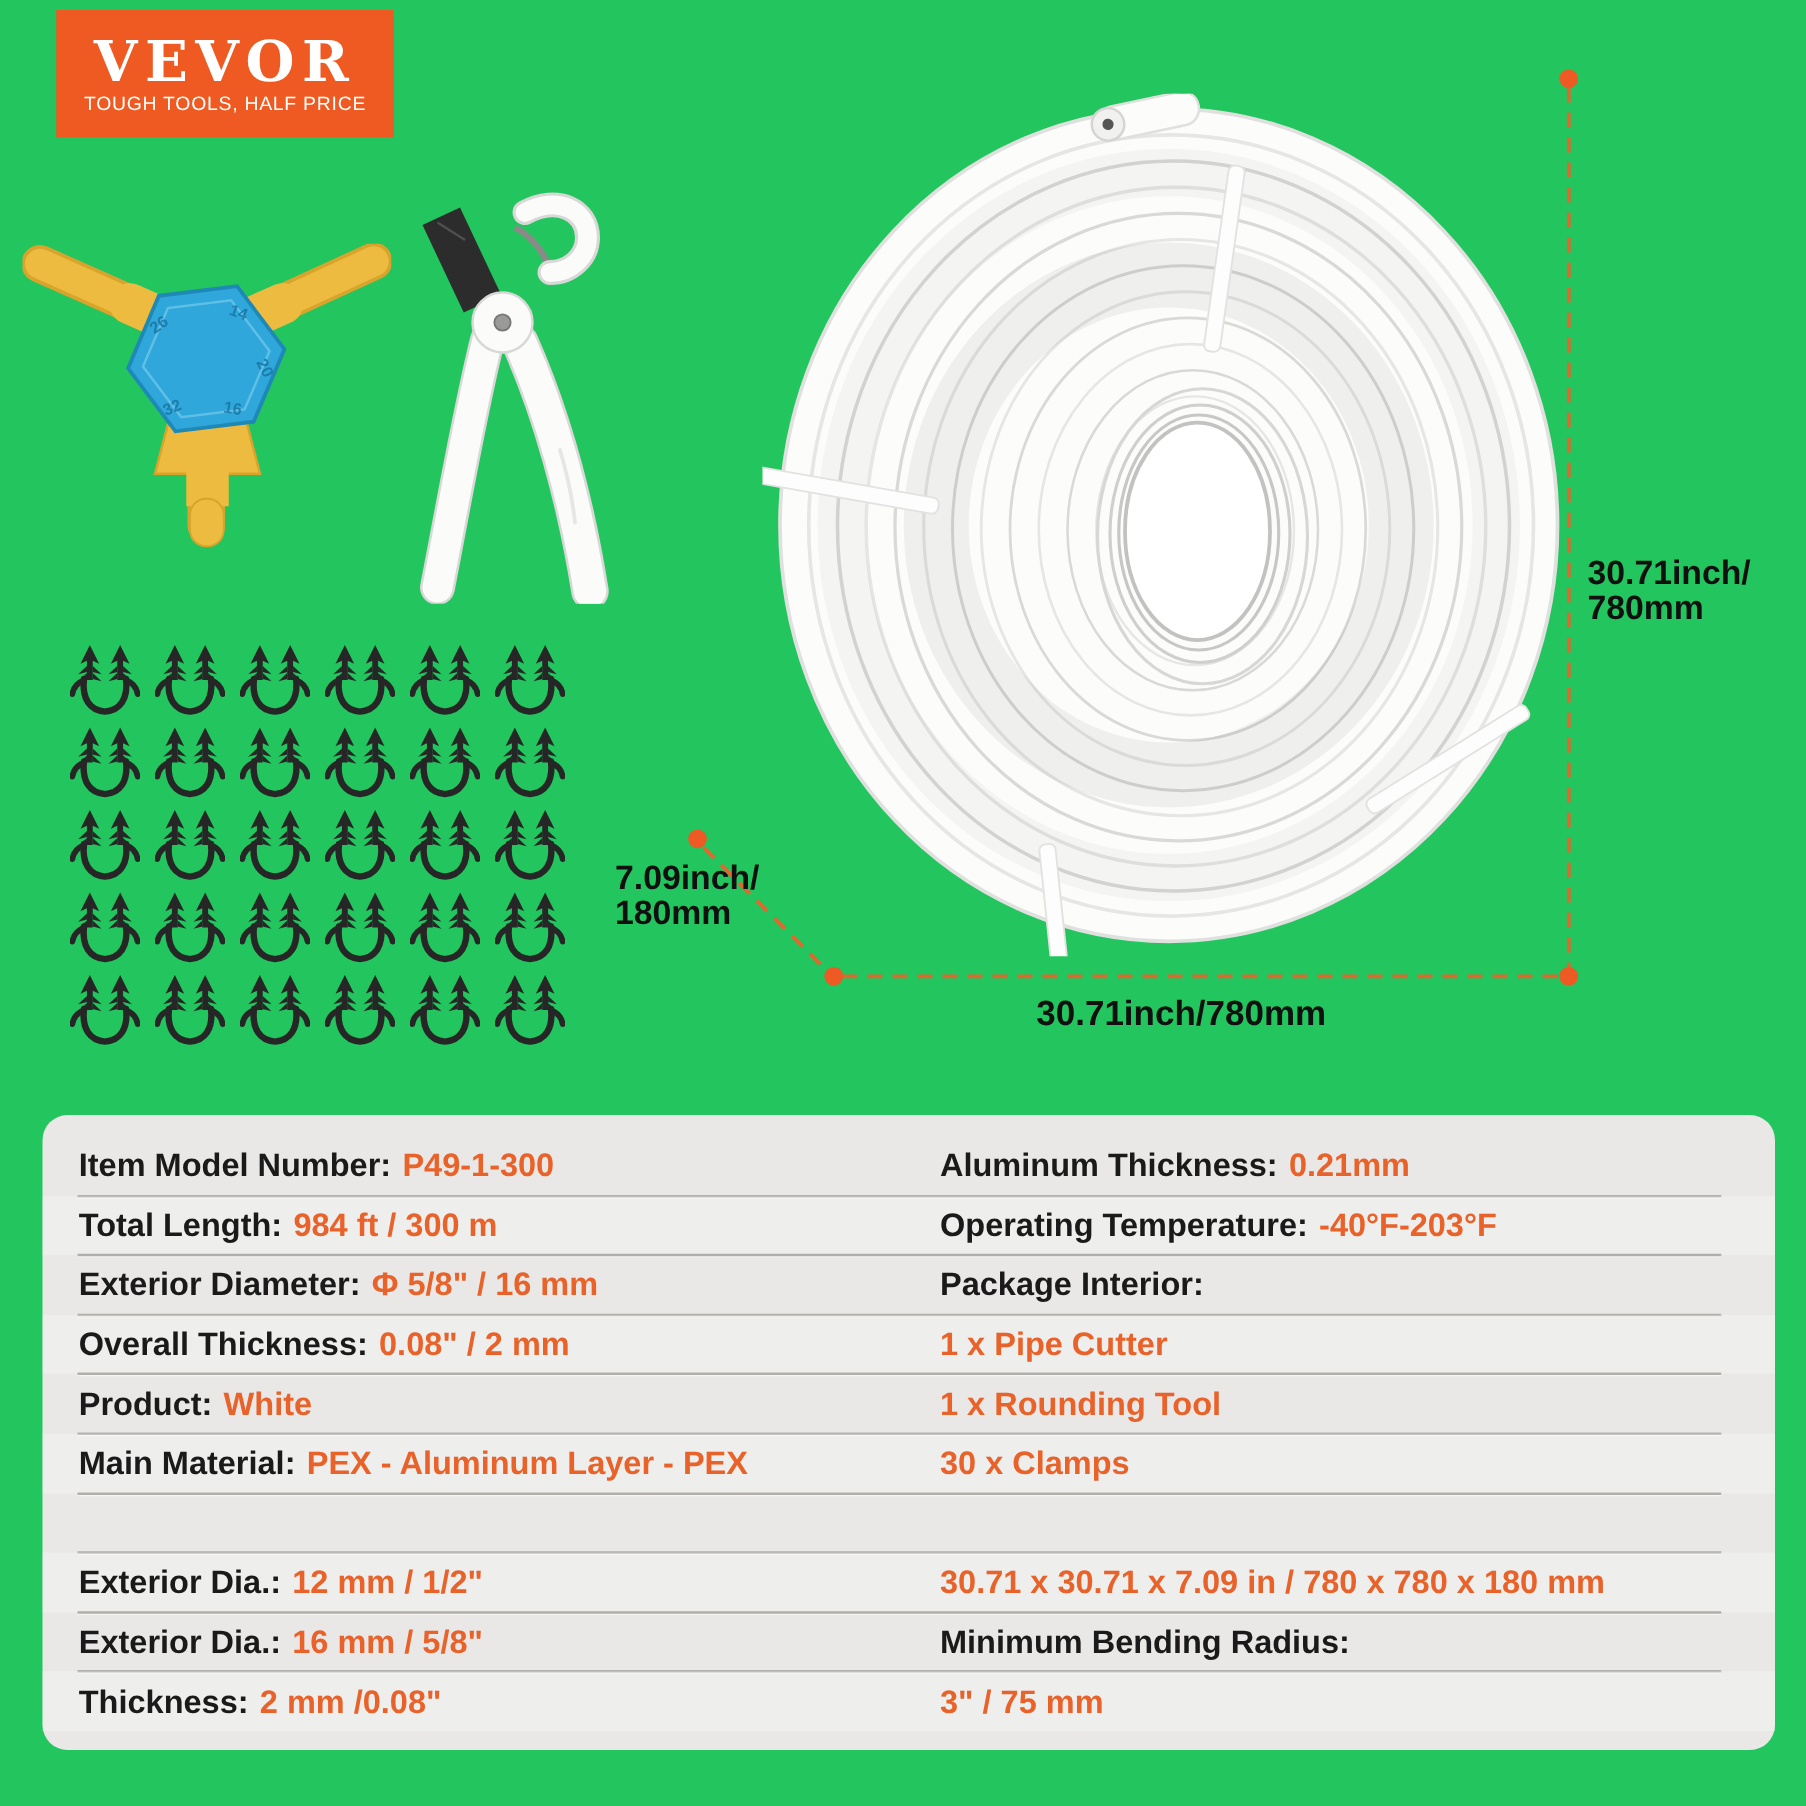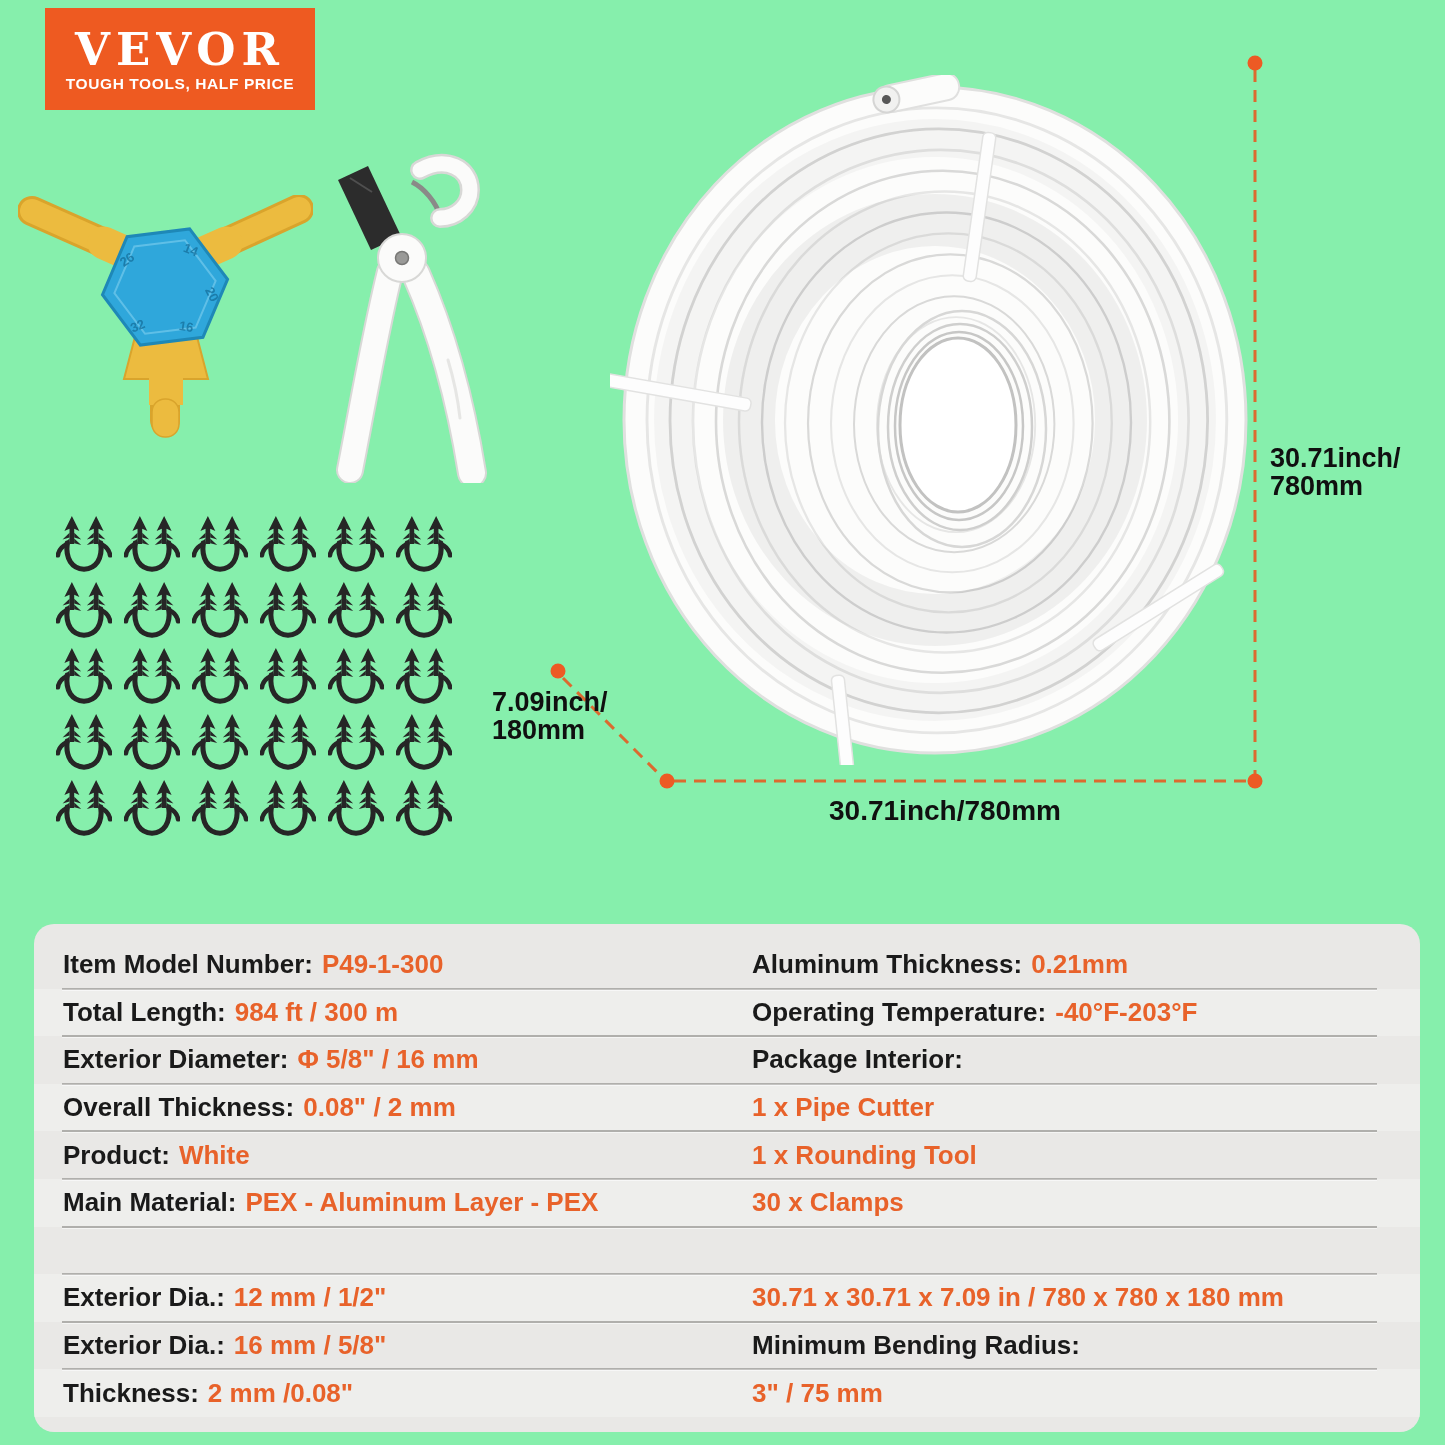--- a/index.html
+++ b/index.html
@@ -1,37 +1,37 @@
 <!DOCTYPE html>
 <html style="--accent: #EE5A21; --accentText: #E8622A; --dash: #DC6A2F; --dot: #ED5A24; --tableBg: #E9E8E6;"><head>
 <meta charset="utf-8">
 <style>
   html,body{margin:0;padding:0;background:#fff;}
-  #canvas{position:relative;width:1445px;height:1445px;background:#86efac;overflow:hidden;
+  #canvas{position:relative;width:1445px;height:1445px;background:#22c55e;overflow:hidden;
           font-family:"Liberation Sans",sans-serif;}
   
   .logo{position:absolute;left:45px;top:8px;width:270px;height:102px;
         background:var(--accent,#EE5A21);display:flex;flex-direction:column;
         align-items:center;justify-content:center;gap:4px;}
   .logo .brand{color:#fff;font-family:"DejaVu Serif",serif;font-weight:bold;
         font-size:45px;letter-spacing:6px;line-height:1;}
-  .logo .tagline{color:#fff;font-weight:bold;font-size:15.5px;letter-spacing:.6px;line-height:1;}
+  .logo .tagline{color:#fff;font-weight:normal;font-size:15.5px;letter-spacing:.6px;line-height:1;}
   
   .abs{position:absolute;}
   
   .dim-label{position:absolute;color:#101010;font-weight:bold;font-size:27px;line-height:28px;}
   .dim-height{left:1270px;top:397px;text-align:left;margin-top:47px;}
   .dim-depth{left:492px;top:688px;width:128px;text-align:left;}
   .dim-width{left:790px;top:797px;width:310px;text-align:center;font-size:28px;}
   
   .clamps{position:absolute;left:50px;top:512px;display:grid;
           grid-template-columns:repeat(6,68px);grid-auto-rows:66px;}
   .clamps svg{display:block;margin:auto;}
   
-  .spec{position:absolute;left:34px;top:924px;width:1386px;height:508px;
+  .spec{position:absolute;left:34px;top:892px;width:1386px;height:508px;
         background:var(--tableBg,#E9E8E6);border-radius:20px;
         padding:17px 0 15px 0;box-sizing:border-box;}
   .spec .row{position:relative;display:flex;align-items:center;height:47.6px;}
   .spec .row:nth-child(even){background:rgba(255,255,255,.26);}
   .spec .row:not(:last-child)::after{content:"";position:absolute;left:28px;right:43px;bottom:-1px;
         height:2px;background:#b0afac;box-shadow:0 1px 0 rgba(255,255,255,.55);}
   .spec .cl{width:718px;padding-left:29px;box-sizing:border-box;white-space:nowrap;}
   .spec .cr{flex:1;padding-right:16px;white-space:nowrap;}
   .spec .lbl{color:#1a1a1a;font-weight:bold;font-size:26px;margin-right:9px;}
   .spec .val{color:var(--accentText,#E8622A);font-weight:bold;font-size:26px;}

